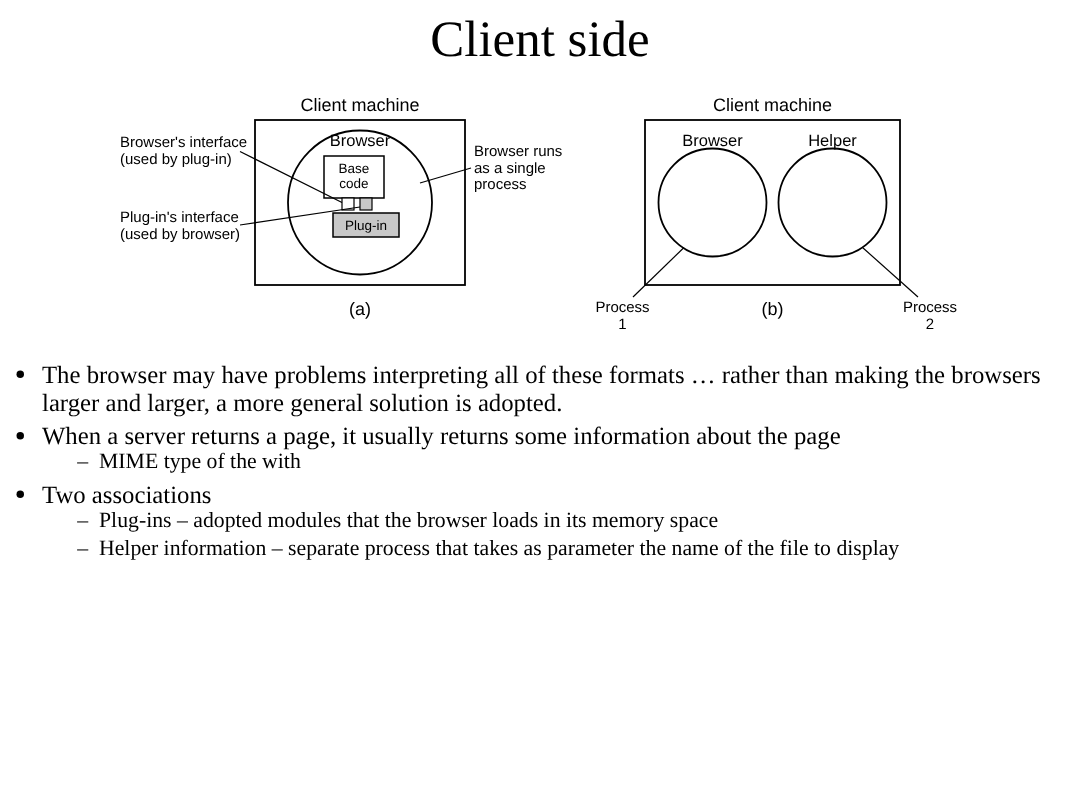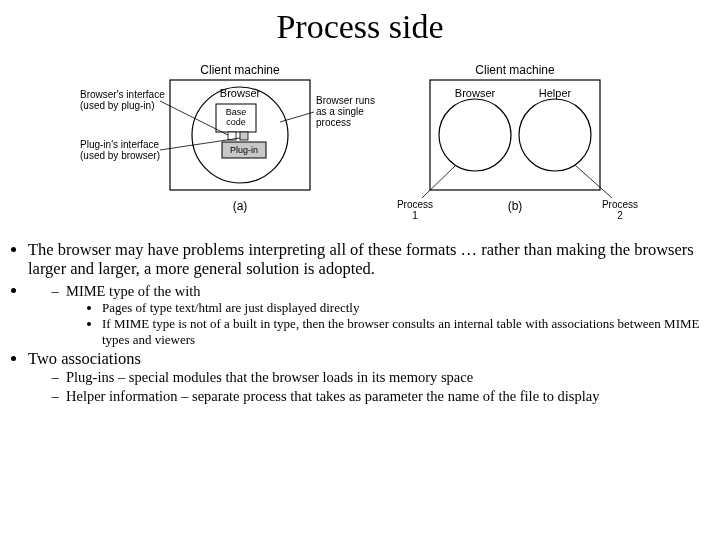--- a/index.html
+++ b/index.html
@@ -49,21 +49,21 @@
   ul ul ul { padding-left: 36px; }
   .l1 > li { list-style-type: disc; margin-bottom: 2px; }
   .l2 > li { list-style-type: "–  "; font-size: 14.5px; margin-bottom: 2px; }
   .l3 > li { list-style-type: disc; font-size: 13px; margin-bottom: 1px; }
 </style>
 </head>
 <body>
 
 <div class="slide">
 
-  <div class="title">Process side</div>
+  <div class="title">Client side</div>
 
   <svg class="figure" viewBox="0 0 560 170">
 
     <rect x="90" y="18" width="140" height="110" fill="none" stroke="#000" stroke-width="1.2"></rect>
     <text x="160" y="12" text-anchor="middle" font-size="12">Client machine</text>
 
     <circle cx="160" cy="73" r="48" fill="none" stroke="#000" stroke-width="1.2"></circle>
     <text x="160" y="35" text-anchor="middle" font-size="11">Browser</text>
 
     <rect x="136" y="42" width="40" height="28" fill="#fff" stroke="#000" stroke-width="1"></rect>
@@ -108,33 +108,30 @@
     <text x="540" y="157" text-anchor="middle" font-size="10">2</text>
     <line x1="532" y1="136" x2="495" y2="103" stroke="#000" stroke-width="0.8"></line>
 
     <text x="435" y="148" text-anchor="middle" font-size="12">(b)</text>
   </svg>
 
   <div class="bullets">
     <ul class="l1">
       <li>The browser may have problems interpreting all of these formats … rather than making the browsers larger and larger, a more general solution is adopted.</li>
       <li>
+        <span>When a server returns a page, it usually returns some information about the page</span>
         <ul class="l2">
           <li>
             <span>MIME type of the with</span>
-            <ul class="l3">
-              <li>Pages of type text/html are just displayed directly</li>
-              <li>If MIME type is not of a built in type, then the browser consults an internal table with associations between MIME types and viewers</li>
-            </ul>
           </li>
         </ul>
       </li>
       <li>
         <span>Two associations</span>
         <ul class="l2">
-          <li>Plug-ins – special modules that the browser loads in its memory space</li>
+          <li>Plug-ins – adopted modules that the browser loads in its memory space</li>
           <li>Helper information – separate process that takes as parameter the name of the file to display</li>
         </ul>
       </li>
     </ul>
   </div>
 
 </div>
 
 </body></html>

